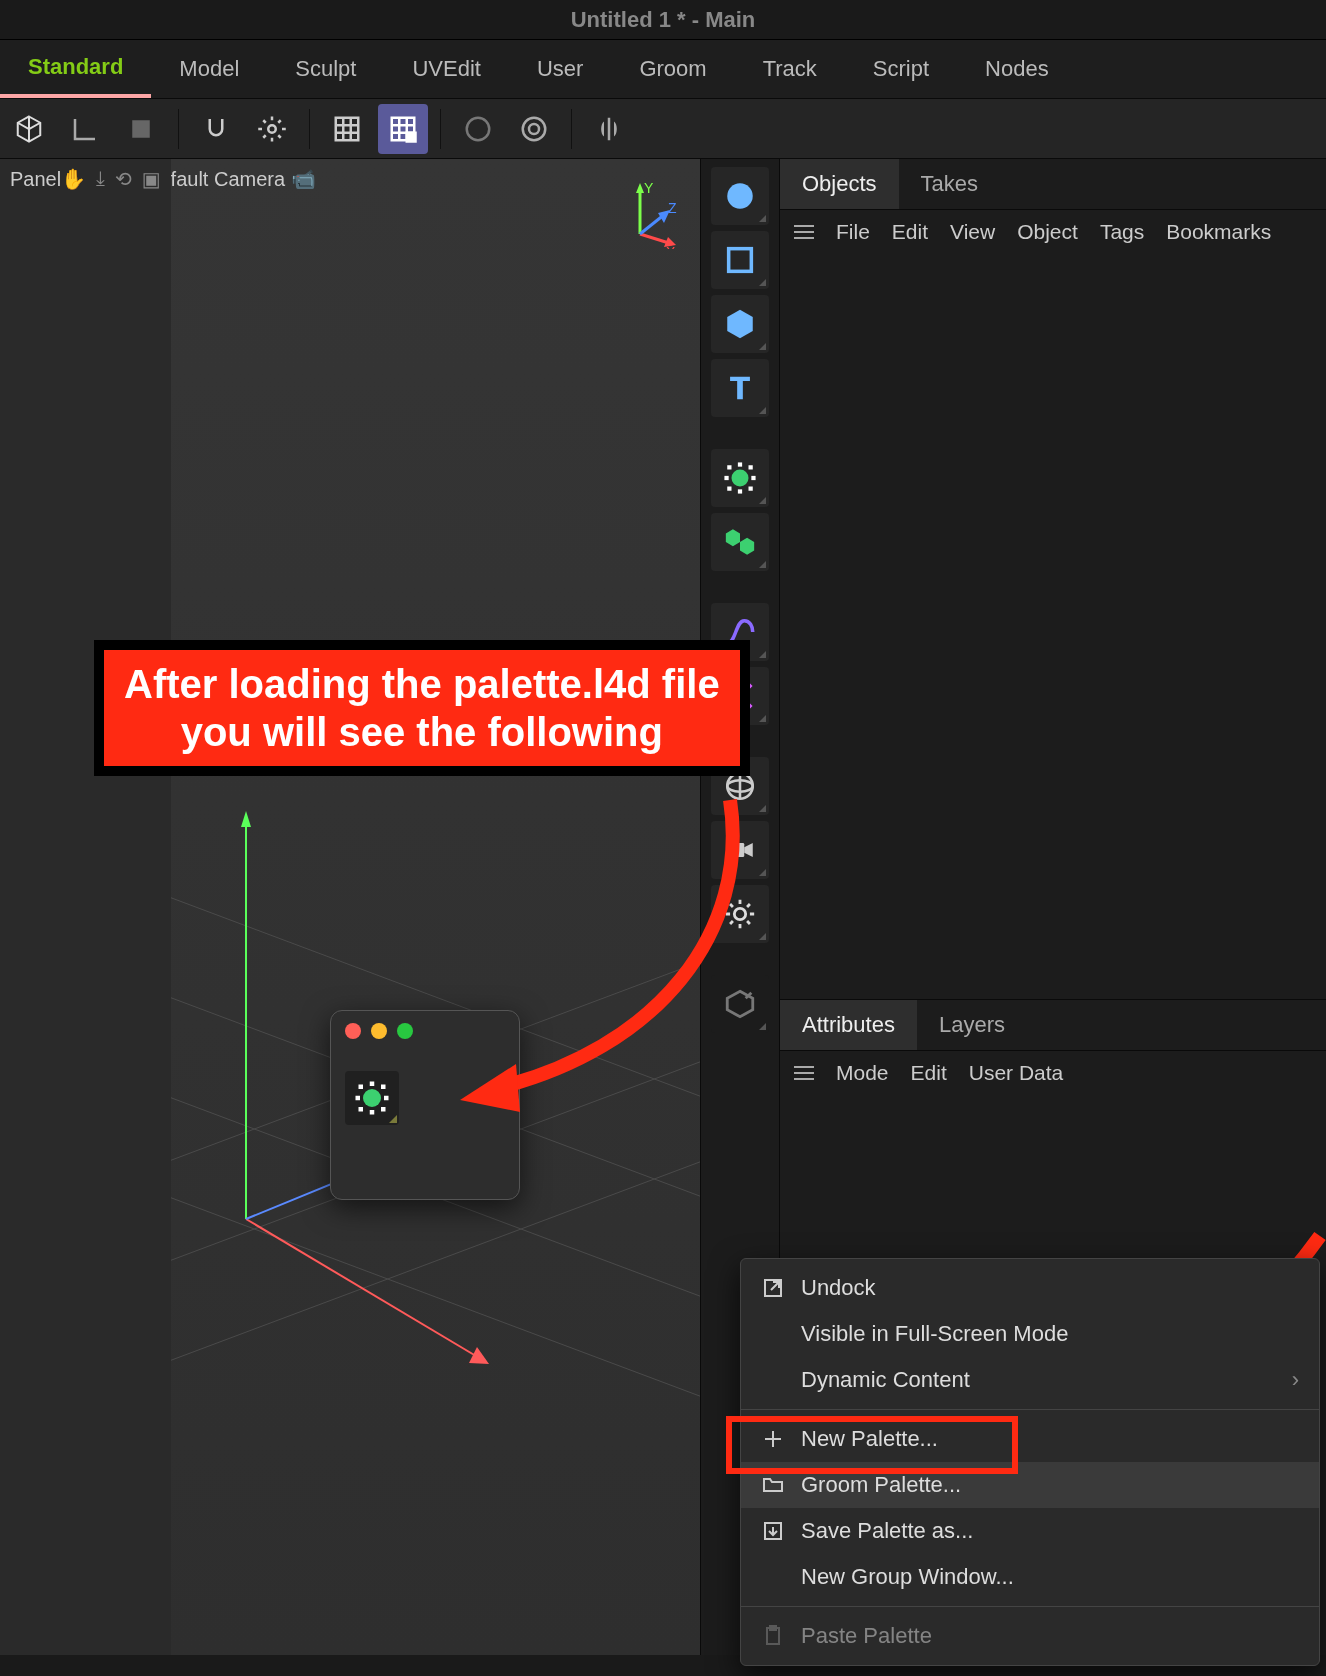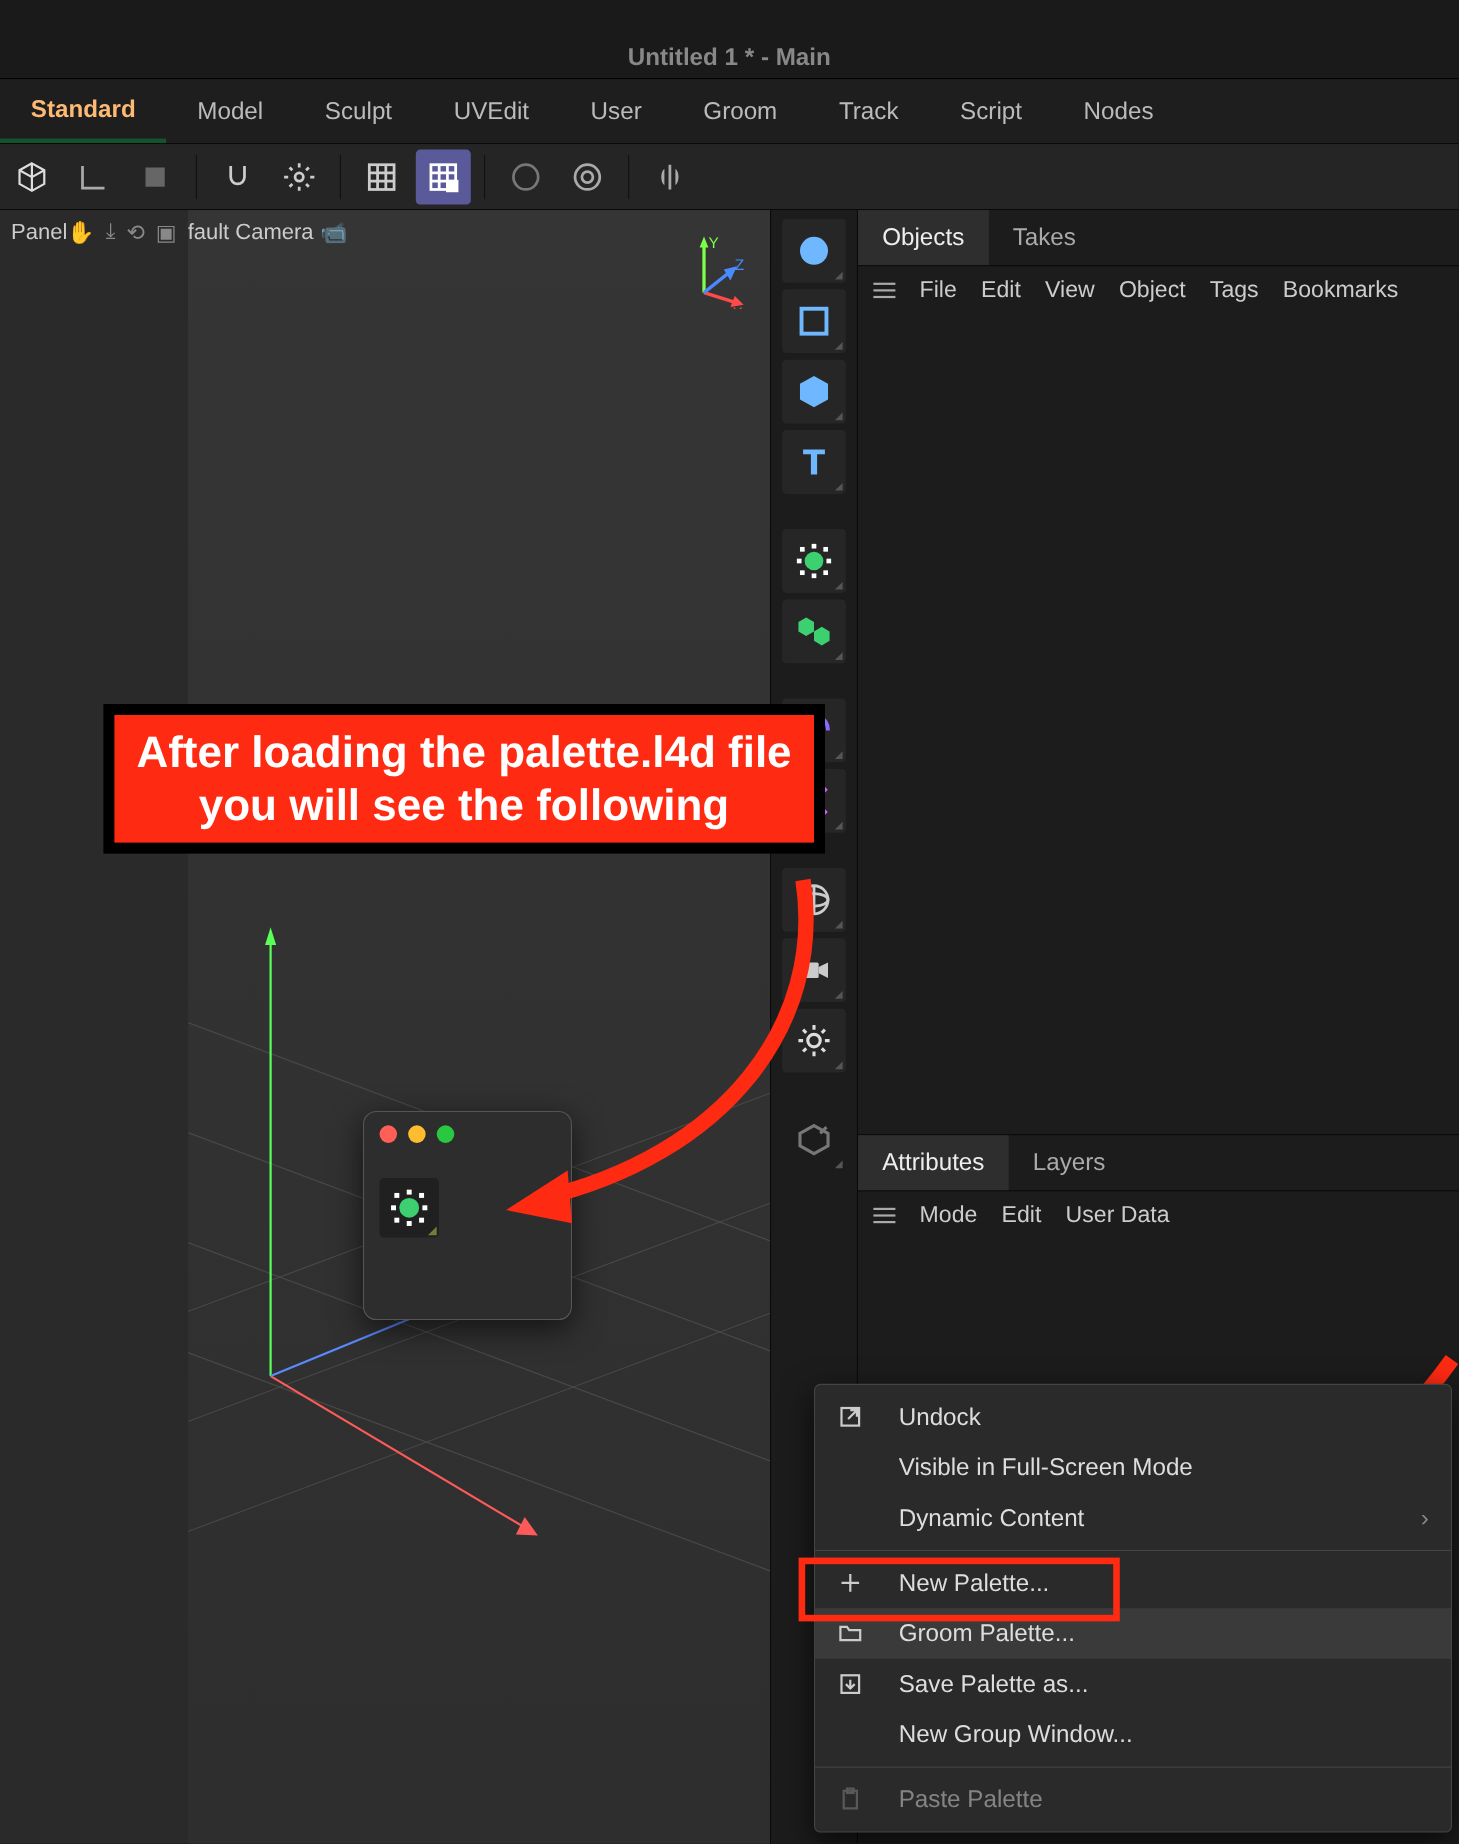--- a/index.html
+++ b/index.html
@@ -1,20 +1,20 @@
 <!DOCTYPE html>
 <html><head>
 <meta charset="utf-8">
 <style>
   * { box-sizing: border-box; margin: 0; padding: 0; font-family: -apple-system, "Segoe UI", Arial, sans-serif; }
   body { background:#1a1a1a; color:#ccc; width:1326px; height:1676px; overflow:hidden; position:relative; font-size:20px; }
-  .titlebar { height:40px; background:#1a1a1a; text-align:center; line-height:40px; color:#888; font-size:22px; font-weight:600; border-bottom:1px solid #000;margin-top:32px; }
+  .titlebar { height:40px; background:#1a1a1a; text-align:center; line-height:40px; color:#888; font-size:22px; font-weight:600; border-bottom:1px solid #000; }
   .layout-tabs { display:flex; align-items:center; gap:0; background:#1e1e1e; border-bottom:1px solid #0a0a0a; }
   .layout-tab { padding:14px 28px; color:#bbb; cursor:pointer; font-size:22px; }
-  .layout-tab.active { color:#fdba74; border-bottom:4px solid #14532d; font-weight:600; }
+  .layout-tab.active { color:#84cc16; border-bottom:4px solid #fca5a5; font-weight:600; }
   .toolbar { height:60px; background:#252525; display:flex; align-items:center; padding:0 4px; gap:6px; border-bottom:1px solid #0a0a0a; }
   .tool-btn { width:50px; height:50px; display:flex; align-items:center; justify-content:center; border-radius:4px; color:#aaa; position:relative; }
   .tool-btn.active { background:#5a5a9a; color:#fff; }
   .tool-btn svg { width:30px; height:30px; }
   .tool-sep { width:1px; height:40px; background:#111; margin:0 6px; }
   .workspace { display:flex; height:calc(100% - 180px); }
   .viewport-col { width:700px; display:flex; flex-direction:row; background:#2a2a2a; position:relative; }
   .panel-header { height:40px; display:flex; align-items:center; justify-content:space-between; padding:0 10px; background:#2a2a2a; font-size:20px; color:#ccc; }
   .panel-header .right-icons { display:flex; gap:10px; color:#888; }
   .viewport { flex:1; background:linear-gradient(#353535,#2e2e2e); position:relative; overflow:hidden; }
@@ -36,21 +36,21 @@
   .right-panel { flex:1; background:#1c1c1c; display:flex; flex-direction:column; }
   .rp-tabs { display:flex; border-bottom:1px solid #0a0a0a; }
   .rp-tab { padding:12px 22px; font-size:22px; color:#aaa; }
   .rp-tab.active { background:#2e2e2e; color:#eee; }
   .rp-menu { display:flex; gap:22px; padding:10px 14px; font-size:21px; color:#ccc; align-items:center; }
   .ham { display:flex; flex-direction:column; gap:4px; }
   .ham span{ width:20px; height:2px; background:#aaa; display:block; }
   .rp-body { flex:1; background:#1c1c1c; }
   .attr-panel { border-top:1px solid #0a0a0a; }
   .context-menu { position:absolute; left:740px; top:1258px; width:580px; background:#2a2a2a; border:1px solid #444; border-radius:6px; box-shadow:0 10px 30px rgba(0,0,0,.7); z-index:60; padding:6px 0; }
-  .ctx-item { display:flex; align-items:center; gap:32px; padding:10px 20px; font-size:22px; color:#ddd; }
+  .ctx-item { display:flex; align-items:center; gap:16px; padding:10px 20px; font-size:22px; color:#ddd; }
   .ctx-item.hover { background:#3a3a3a; }
   .ctx-item .chev { margin-left:auto; color:#888; }
   .ctx-item svg { width:24px; height:24px; flex-shrink:0; }
   .ctx-sep { height:1px; background:#444; margin:6px 0; }
   .highlight-box { position:absolute; left:726px; top:1416px; width:292px; height:58px; border:6px solid #ff2a12; z-index:61; pointer-events:none; }
   .arrow-svg { position:absolute; pointer-events:none; z-index:55; }
 </style>
 </head>
 <body>
 

